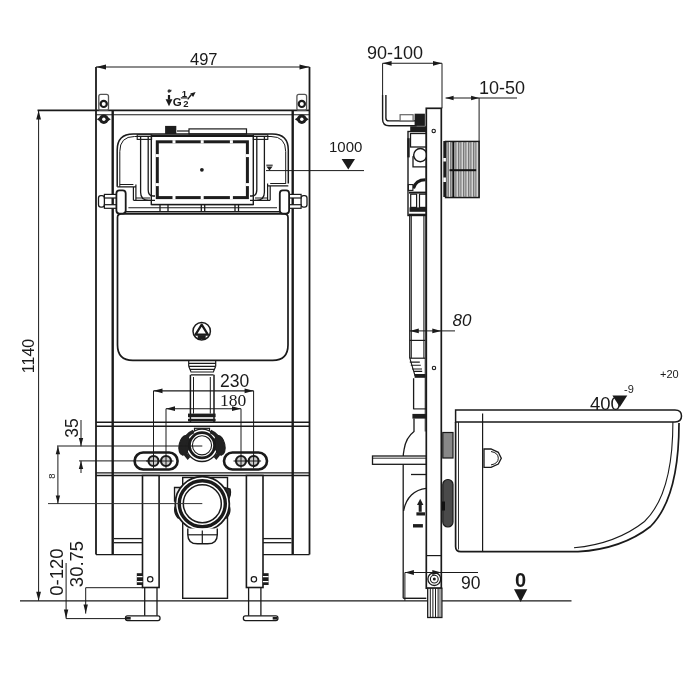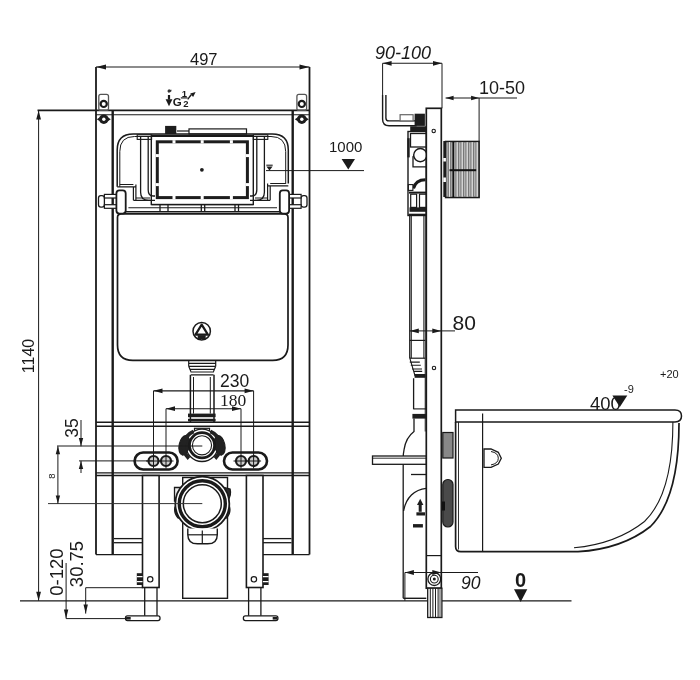--- a/index.html
+++ b/index.html
@@ -367,27 +367,27 @@
 <rect x="442.8" y="432.5" width="10.2" height="25.5" fill="#888" stroke="#1a1a1a" stroke-width="1.2"></rect>
 <rect x="442.8" y="479.5" width="10.2" height="47.5" rx="5" fill="#4a4a4a" stroke="#1a1a1a" stroke-width="1.2"></rect>
 <rect x="442" y="501.5" width="3" height="9" fill="#111"></rect>
 
 <path d="M612.4,395.4 h14.9 l-7.45,11.7 z" fill="#1a1a1a"></path>
 
 <path d="M514,589.3 h13.3 l-6.65,12.7 z" fill="#1a1a1a"></path>
 </svg>
 
 <div style="position:absolute;left:190px;top:50px;font-size:16.5px;color:#1a1a1a;text-align:center;">497</div>
-<div style="position:absolute;left:375px;top:43px;font-size:18px;color:#1a1a1a;font-style:italic;">90-100</div>
+<div style="position:absolute;left:367px;top:43px;font-size:18px;color:#1a1a1a;">90-100</div>
 <div style="position:absolute;left:479px;top:78px;font-size:18px;color:#1a1a1a;">10-50</div>
 <div style="position:absolute;left:329px;top:138px;font-size:15px;color:#1a1a1a;">1000</div>
-<div style="position:absolute;left:452.5px;top:310.5px;font-size:21px;color:#1a1a1a;">80</div>
+<div style="position:absolute;left:452.5px;top:310.5px;font-size:17px;color:#1a1a1a;font-style:italic;">80</div>
 <div style="position:absolute;left:220px;top:370.5px;font-size:17.5px;color:#1a1a1a;text-align:center;">230</div>
 <div style="position:absolute;left:220px;top:389.5px;font-size:17.5px;color:#1a1a1a;font-family:Liberation Serif, serif;">180</div>
-<div style="position:absolute;left:461px;top:572.5px;font-size:17.5px;color:#1a1a1a;font-style:italic;">90</div>
+<div style="position:absolute;left:461px;top:572.5px;font-size:17.5px;color:#1a1a1a;">90</div>
 <div style="position:absolute;left:515px;top:569px;font-size:20px;font-weight:bold;color:#1a1a1a;">0</div>
 <div style="position:absolute;left:590px;top:373px;font-size:18.5px;color:#1a1a1a;margin-top:20px;">400</div>
 <div style="position:absolute;left:660px;top:368px;font-size:11px;color:#1a1a1a;">+20</div>
 <div style="position:absolute;left:624px;top:383px;font-size:11px;color:#1a1a1a;">-9</div>
 <div style="position:absolute;left:28.8px;top:355.5px;font-size:16px;color:#1a1a1a;transform:translate(-50%,-50%) rotate(-90deg);">1140</div>
 <div style="position:absolute;left:72px;top:428px;font-size:17.5px;color:#1a1a1a;transform:translate(-50%,-50%) rotate(-90deg);">35</div>
 <div style="position:absolute;left:50.5px;top:476px;font-size:9.5px;color:#1a1a1a;transform:translate(-50%,-50%) rotate(-90deg);">8</div>
 <div style="position:absolute;left:57px;top:571.5px;font-size:18.5px;color:#1a1a1a;transform:translate(-50%,-50%) rotate(-90deg);white-space:nowrap;">0-120</div>
 <div style="position:absolute;left:77px;top:564.4px;font-size:18.5px;color:#1a1a1a;transform:translate(-50%,-50%) rotate(-90deg);white-space:nowrap;">30.75</div>
 </div>

